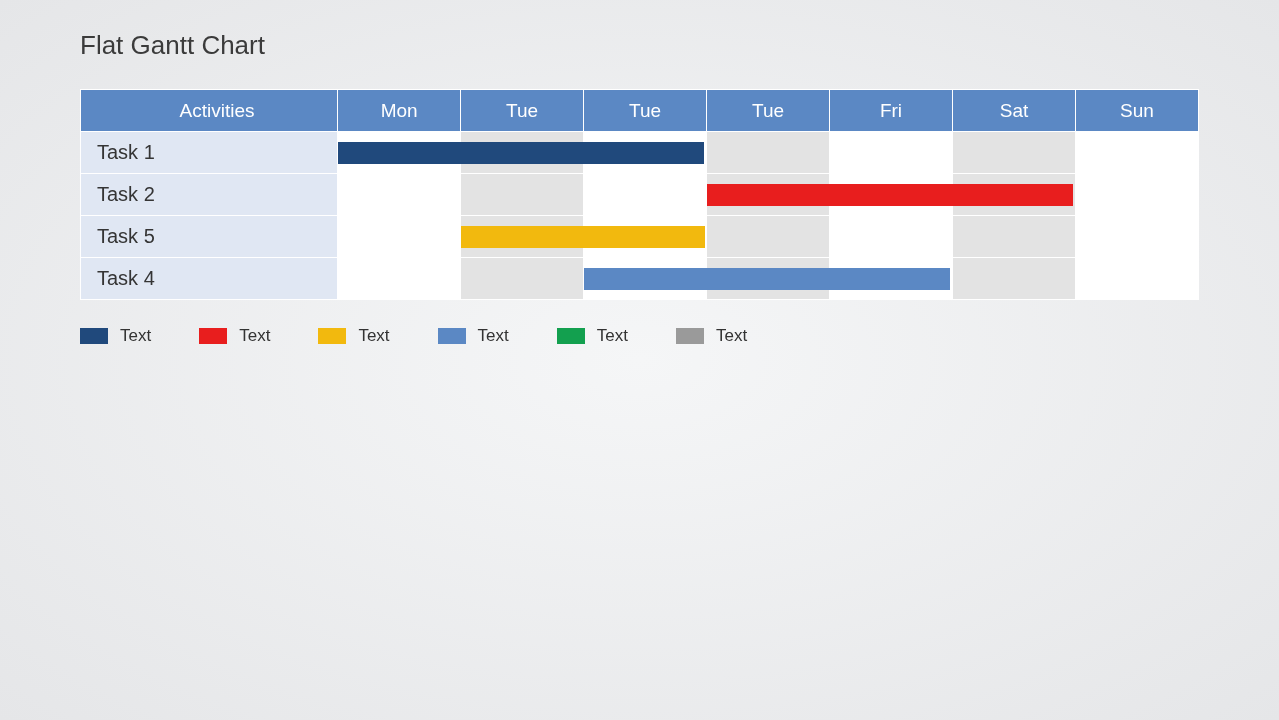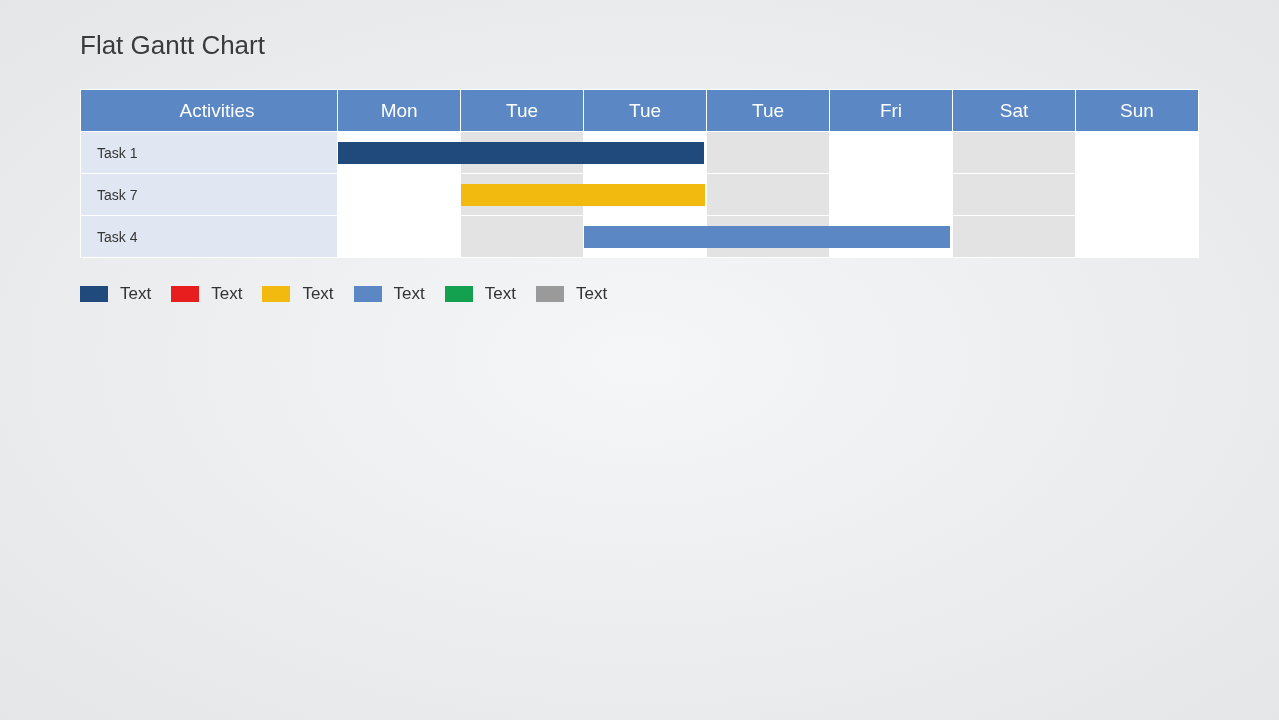--- a/index.html
+++ b/index.html
@@ -34,42 +34,42 @@
     font-weight: 400;
     font-size: 19px;
   }
   .gantt thead th.activities {
     text-align: center;
     padding-left: 16px;
   }
   .gantt tbody td.label {
     background: #e0e7f3;
     color: #353535;
-    font-size: 14px;
+    font-size: 20px;
     text-align: left;
     padding-left: 16px;
   }
   .gantt tbody td.cell {
     background: #ffffff;
   }
   .gantt tbody td.cell.shade {
     background: #e3e3e3;
   }
   .bar {
     position: absolute;
     top: 50%;
     transform: translateY(-50%);
     height: 22px;
     left: 0;
     z-index: 2;
   }
   .legend {
     margin-top: 26px;
     display: flex;
-    gap: 20px;
+    gap: 48px;
     align-items: center;
   }
   .legend-item {
     display: flex;
     align-items: center;
     gap: 12px;
   }
   .swatch {
     width: 28px;
     height: 16px;
@@ -116,21 +116,33 @@
           <div class="bar" style="background: rgb(32, 73, 124); left: 0%; width: 300%;"></div>
         </td>
         <td class="cell shade"></td>
         <td class="cell"></td>
         <td class="cell shade"></td>
         <td class="cell"></td>
         <td class="cell shade"></td>
         <td class="cell"></td>
       </tr>
       <tr>
-        <td class="label">Task 7</td>
+        <td class="label">Task 2</td>
+        <td class="cell"></td>
+        <td class="cell shade"></td>
+        <td class="cell"></td>
+        <td class="cell shade">
+          <div class="bar" style="background: rgb(232, 30, 30); left: 0%; width: 300%;"></div>
+        </td>
+        <td class="cell"></td>
+        <td class="cell shade"></td>
+        <td class="cell"></td>
+      </tr>
+      <tr>
+        <td class="label">Task 5</td>
         <td class="cell"></td>
         <td class="cell shade">
           <div class="bar" style="background: rgb(242, 185, 14); left: 0%; width: 200%;"></div>
         </td>
         <td class="cell"></td>
         <td class="cell shade"></td>
         <td class="cell"></td>
         <td class="cell shade"></td>
         <td class="cell"></td>
       </tr>

